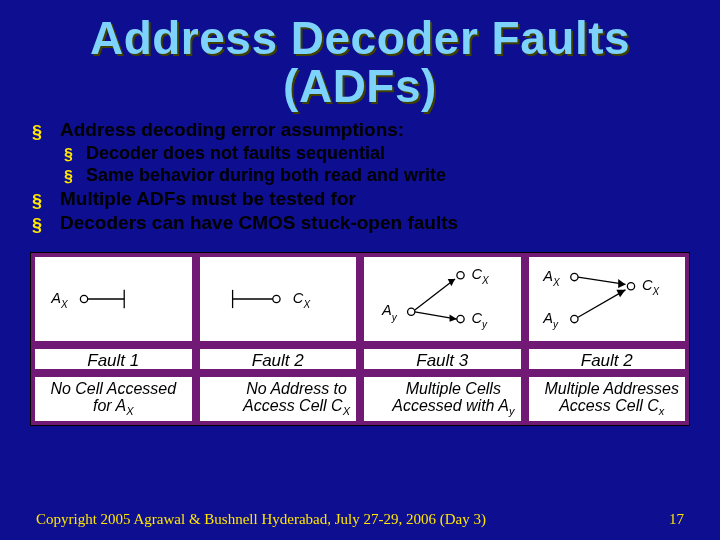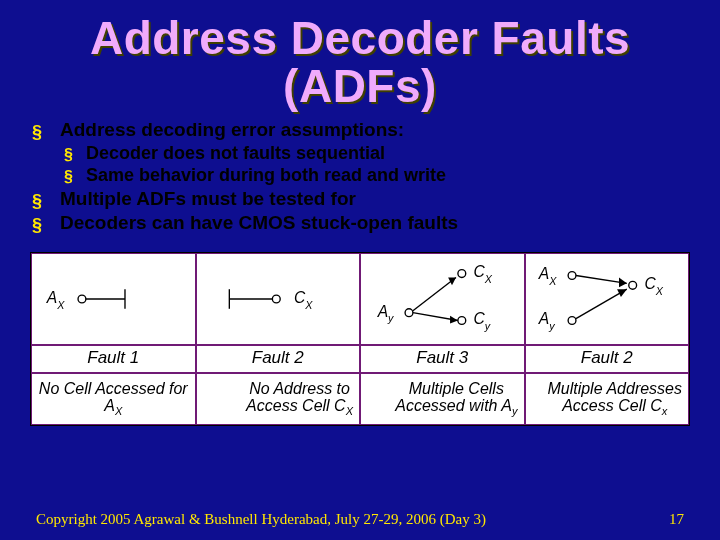--- a/index.html
+++ b/index.html
@@ -7,21 +7,21 @@
   body {
     background: #0e0e90;
     font-family: "Times New Roman", Times, serif;
     color: #000;
     position: relative;
     overflow: hidden;
   }
   .title {
     font-family: Impact, "Arial Black", sans-serif;
     font-weight: 900;
-    color: #f0abfc;
+    color: #7dd3fc;
     text-align: center;
     font-size: 46px;
     line-height: 1.05;
     letter-spacing: 0.5px;
     padding: 14px 10px 8px 10px;
     text-shadow: 2px 2px 0 #404000;
     -webkit-font-smoothing: none;
   }
   .content {
     padding: 0 40px 4px 60px;
@@ -65,21 +65,21 @@
   }
 
   .figure {
     margin: 12px 30px 0 30px;
     background: #fff;
     border: 1px solid #000;
   }
   .figrow { display: flex; }
   .cell {
     flex: 1 1 0;
-    border: 1px solid #701a75;
+    border: 4px solid #701a75;
     position: relative;
     font-style: italic;
     font-family: Arial, Helvetica, sans-serif;
     text-align: center;
   }
   .diag { height: 92px; }
   .lbl  { height: 28px; line-height: 24px; font-size: 17px; }
   .desc { height: 52px; font-size: 16px; line-height: 1.1; padding: 4px 6px; display:flex; align-items:center; justify-content:flex-end; }
   .desc .sub, .diag .sub { font-size: 11px; font-style: italic; vertical-align: sub; }
   svg { width: 100%; height: 100%; display:block; }

